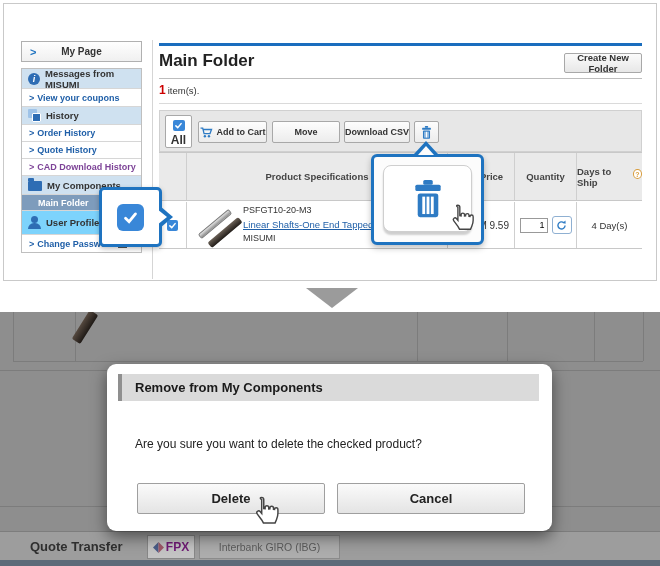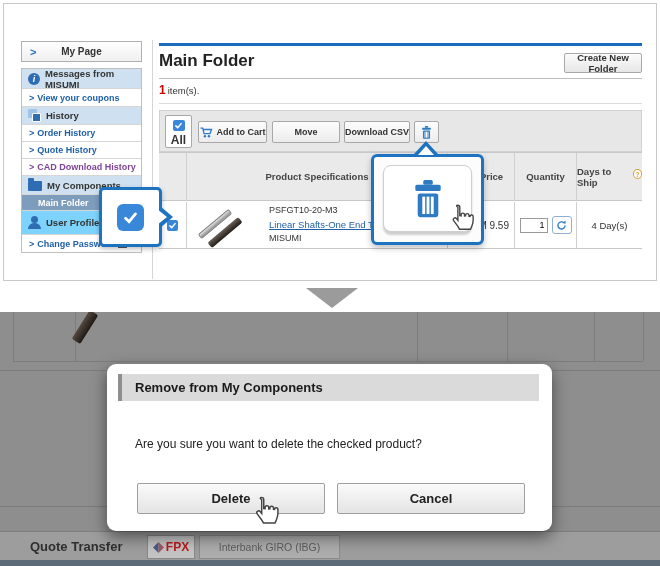--- a/index.html
+++ b/index.html
@@ -76,21 +76,21 @@
   .trow { position:absolute; left:155px; top:198px; width:483px; height:47px;
     background:#fff; border-bottom:1px solid #c8c8c8; display:flex; }
   .cell { border-right:1px solid #cfcfcf; display:flex; align-items:center; justify-content:center;
     font-size:9.5px; color:#333; position:relative; }
   .cell:last-child { border-right:none; }
   .c1{width:28px;} .c2{width:261px;} .c3{width:67px;} .c4{width:62px;} .c5{width:65px;}
   .thead .cell { font-weight:bold; font-size:9.5px; color:#444; }
   .help-ic { display:inline-block; width:10px; height:10px; border-radius:50%; border:1px solid #d89c3c;
     background:#fff; color:#d89c3c; font-size:7px; line-height:9px; text-align:center; margin-left:3px;
     position:relative; top:-3px; cursor:pointer; }
-  .prod-wrap { display:flex; align-items:center; width:100%; padding-left:6px;gap:26px; }
+  .prod-wrap { display:flex; align-items:center; width:100%; padding-left:6px; }
   .prod-img { position:relative; width:44px; height:40px; flex:0 0 auto; }
   .shaft { position:absolute; height:6px; border-radius:2px; transform:rotate(-40deg); }
   .shaft.light { left:2px; top:16px; width:40px; background:linear-gradient(#e3e3e3,#8a8a8a); border:0.5px solid #777; }
   .shaft.dark { left:12px; top:24px; width:40px; height:7px; background:linear-gradient(#6a6056,#211c18); }
   .prod-txt { margin-left:6px; font-size:9px; color:#333; line-height:1.5; }
   .prod-link { color:#1f5fa8; text-decoration:underline; font-size:9.5px; cursor:pointer; }
   .price-cell { justify-content:flex-end !important; padding-right:5px; font-size:10px; }
   .qty-input { width:28px; height:15px; border:1px solid #999; font-size:9px; text-align:right; padding-right:2px; }
   .refresh-btn { width:20px; height:18px; margin-left:4px; background:#fff; border:1px solid #8fb0d2;
     border-radius:3px; display:flex; align-items:center; justify-content:center; cursor:pointer; }
@@ -125,21 +125,21 @@
   
   .bottom-panel { position:absolute; left:0; top:312px; width:660px; height:254px; background:#8e8e8e; overflow:hidden; }
   .dim-vline { position:absolute; top:0; width:1px; height:49px; background:#7c7c7c; }
   .dim-hline { position:absolute; height:1px; background:#7c7c7c; }
   .dim-shaft { position:absolute; left:80px; top:-2px; width:10px; height:34px;
     background:linear-gradient(90deg,#55493f,#1f1a16); transform:rotate(32deg); border-radius:2px; }
   .pay-row { position:absolute; left:0; top:219px; width:660px; height:29px; background:#9d9d9d; border-top:1px solid #7d7d7d; }
   .bank-label { position:absolute; left:30px; top:7px; font-size:13px; font-weight:bold; color:#2f2f2f; }
   .fpx-btn { position:absolute; left:147px; top:3px; width:48px; height:24px; background:#c4c4c4;
     border:1px solid #878787; display:flex; align-items:center; justify-content:center; gap:2px;
-    font-size:12px; font-weight:bold; color:#b91c1c; cursor:pointer; }
+    font-size:12px; font-weight:bold; color:#701a75; cursor:pointer; }
   .igb-btn { position:absolute; left:199px; top:3px; width:141px; height:24px; background:#adadad;
     border:1px solid #8b8b8b; display:flex; align-items:center; justify-content:center;
     font-size:10.5px; color:#5c5c5c; cursor:pointer; }
   .bottom-bar { position:absolute; left:0; top:248px; width:660px; height:6px; background:#5d6b79; }
 
   
   .modal { position:absolute; left:107px; top:52px; width:445px; height:167px; background:#fff;
     border-radius:9px; box-shadow:0 6px 16px rgba(0,0,0,0.5); }
   .modal-head { position:absolute; left:11px; top:10px; right:13px; height:27px; background:#dadada;
     display:flex; align-items:center; }

